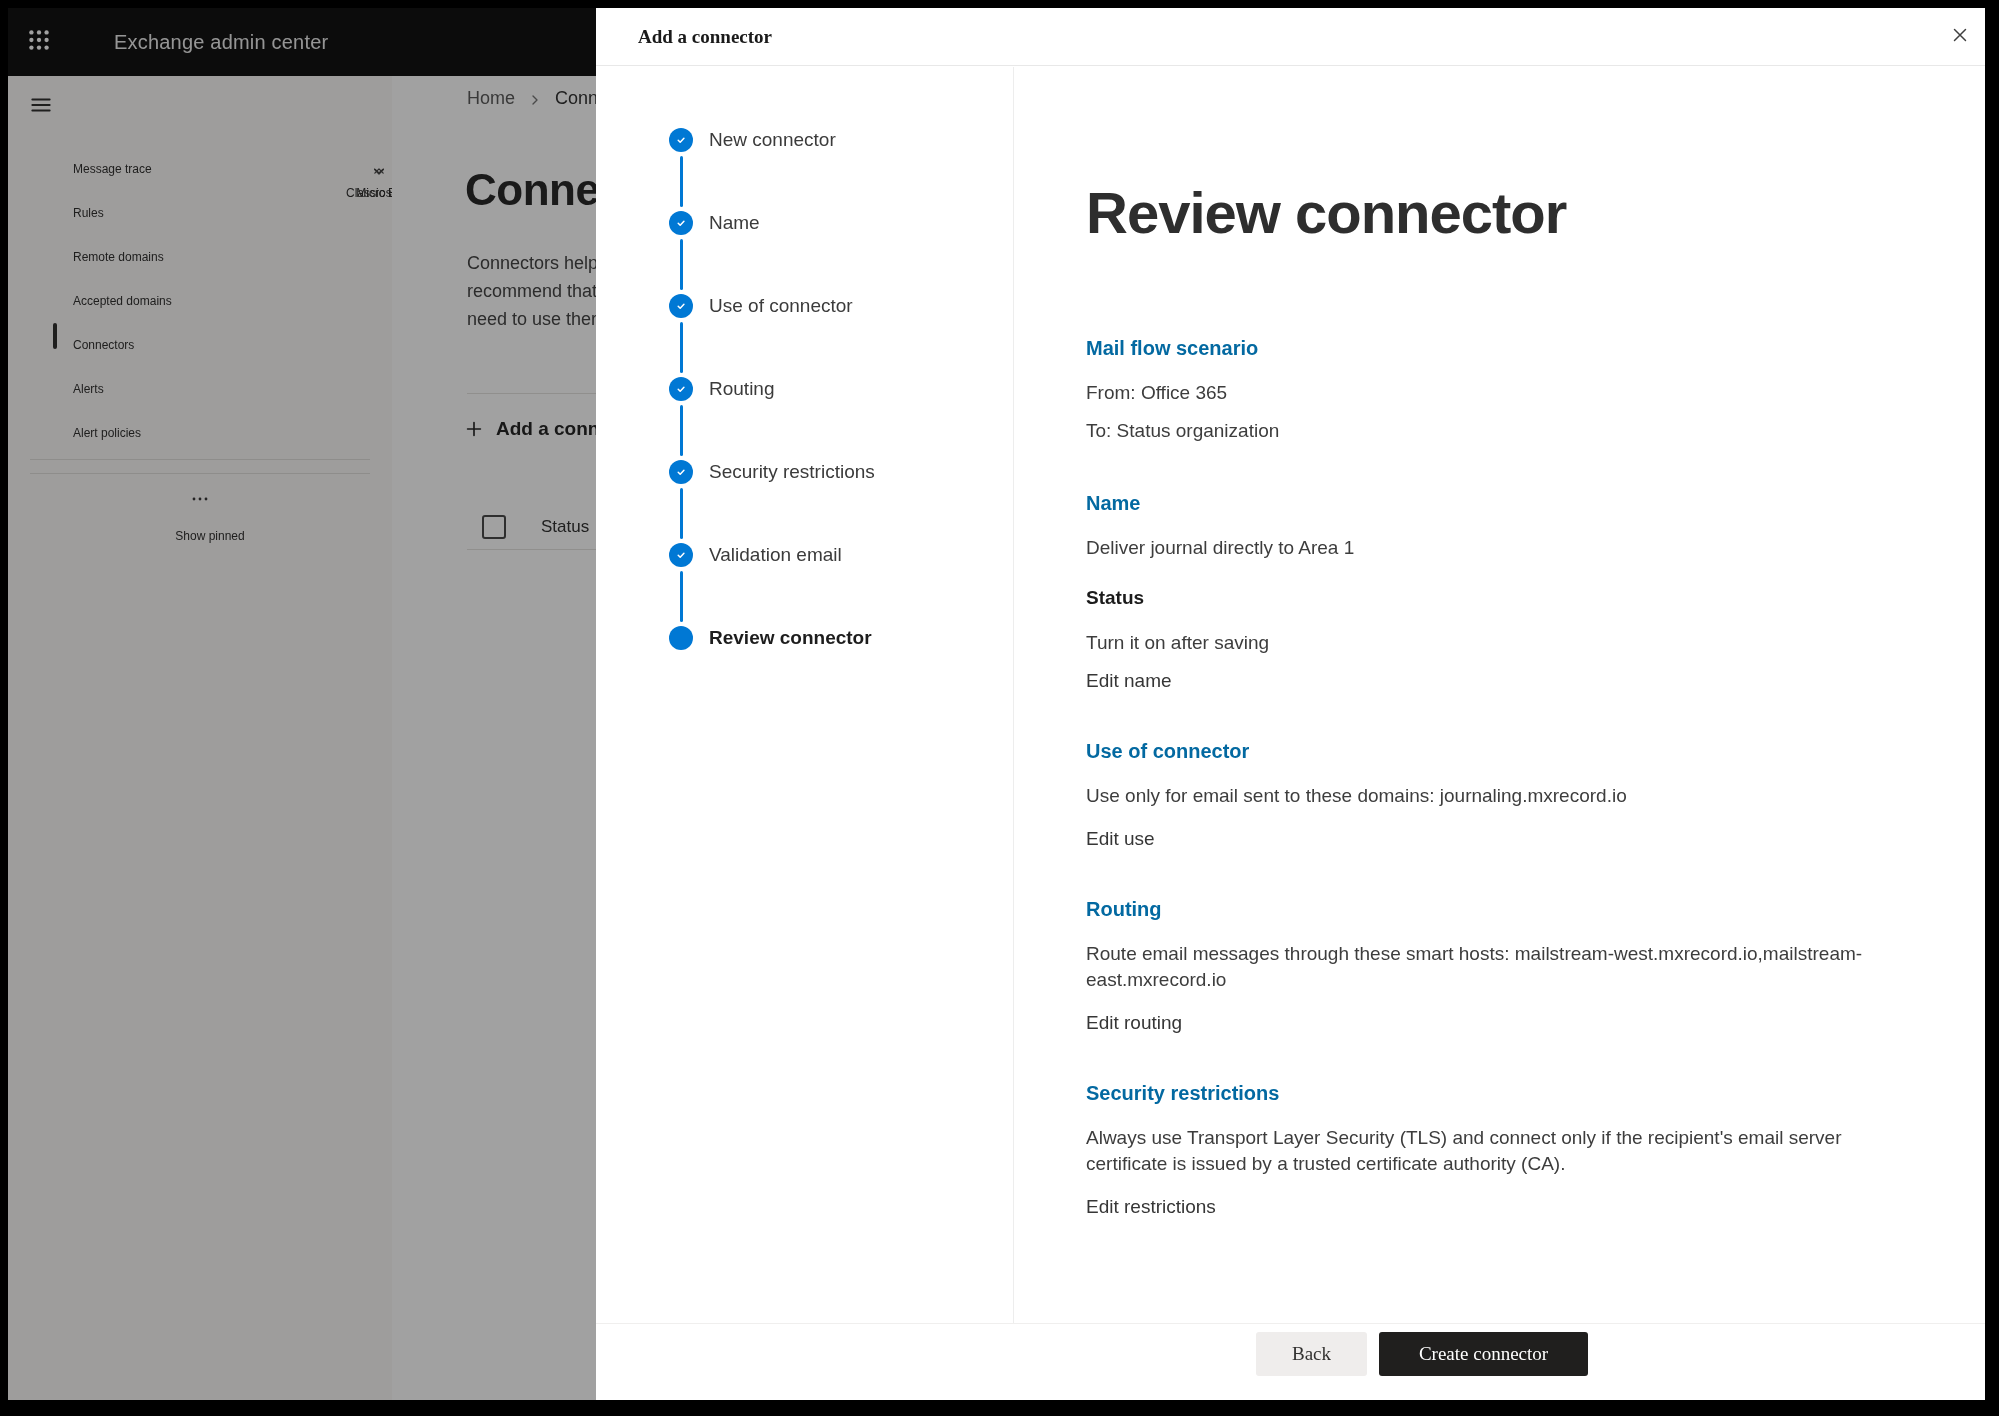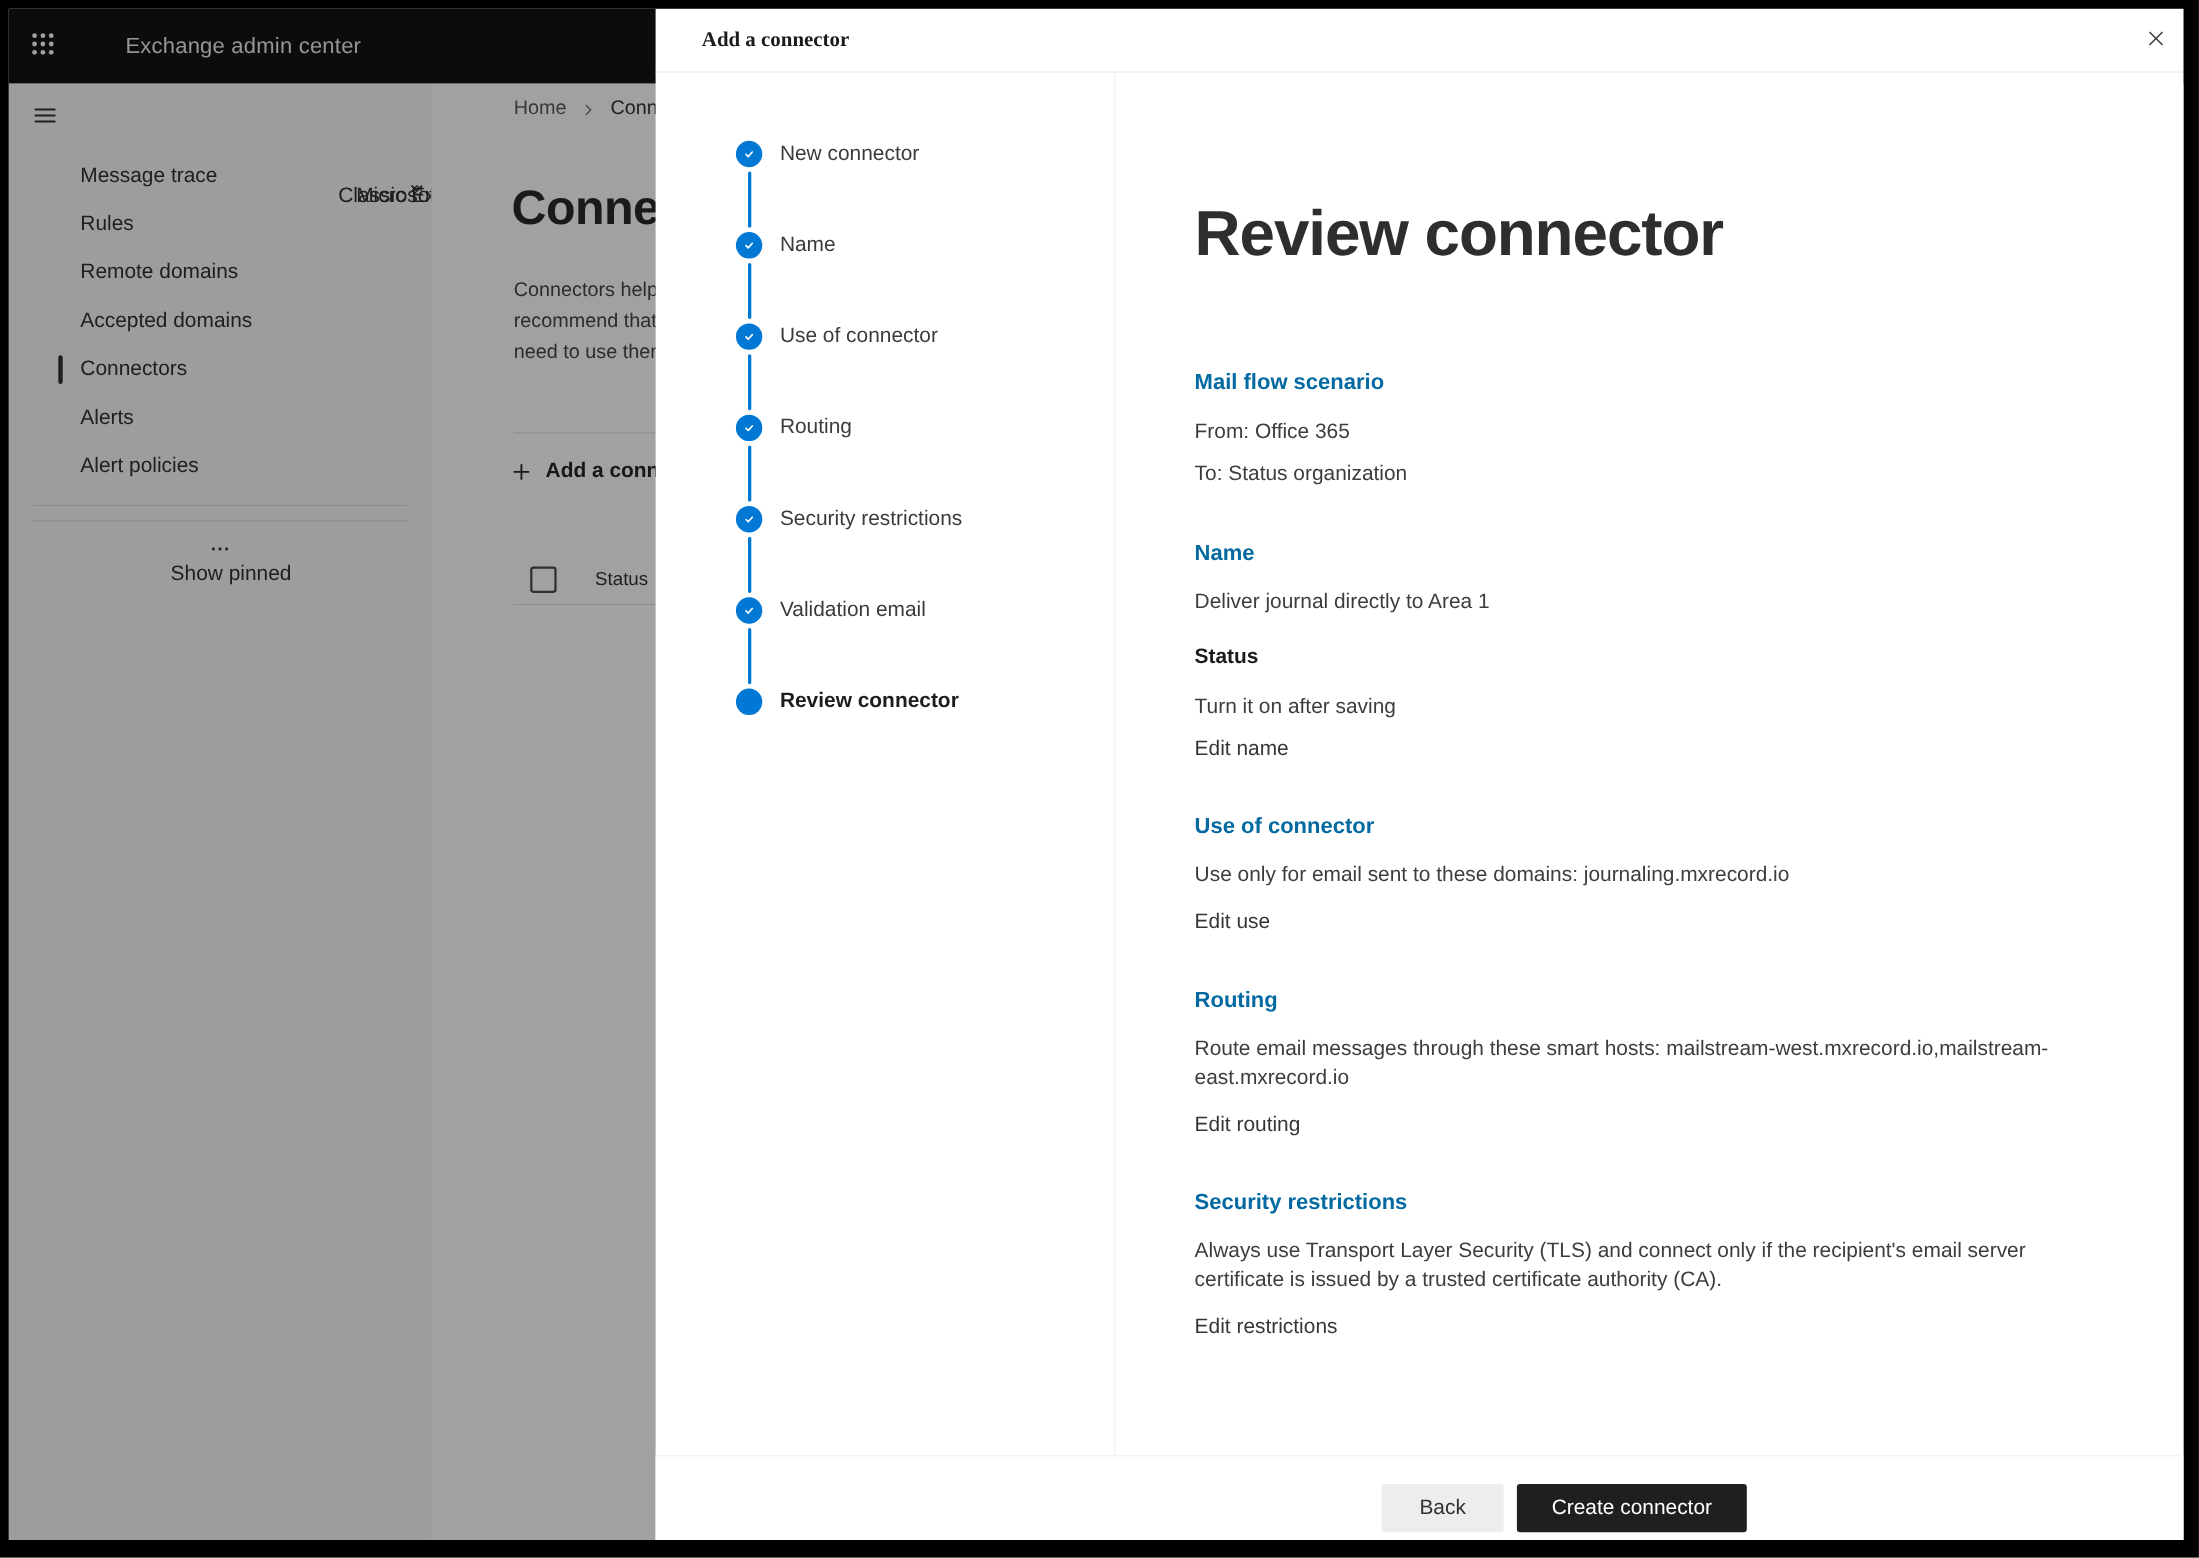--- a/index.html
+++ b/index.html
@@ -20,21 +20,21 @@
   
   .sidebar { position:absolute; top:68px; left:0; width:384px; bottom:0; background:#faf9f8; z-index:1; }
   .hamburger { margin:8px 0 8px 10px; width:46px; height:46px; display:flex; align-items:center; justify-content:center; color:#323130; cursor:pointer; }
   .hamburger svg { width:26px; height:26px; }
   .nav-item { position:relative; display:flex; align-items:center; height:54px; padding-left:20px; color:#323130; cursor:pointer; }
   .nav-item.sub { height:44px; }
   .nav-item.footer-row { height:58px;flex-direction:column; }
   .nav-icon { width:24px; height:24px; margin-right:21px; color:#3b3a39; flex:none; }
   .nav-icon svg { width:24px; height:24px; display:block; }
   .nav-item.sub .nav-label { margin-left:45px; }
-  .nav-label { font-size:19px; white-space:nowrap; }
+  .nav-label { font-size:12px; white-space:nowrap;margin-top:18px; }
   .nav-chev { position:absolute; right:23px; width:20px; height:20px; color:#484746; }
   .nav-chev svg { width:20px; height:20px; }
   .nav-item.selected::before { content:""; position:absolute; left:45px; top:50%; transform:translateY(-50%); width:4px; height:26px; background:#323130; border-radius:2px; }
   .nav-divider { height:1px; background:#e1dfdd; margin:13px 22px; }
 
   
   .main { position:absolute; top:68px; left:384px; right:0; bottom:0; background:#fff; z-index:1; }
   .breadcrumb { position:absolute; left:75px; top:12px; display:flex; align-items:center; font-size:18px; }
   .breadcrumb .bc-home { color:#5b5b5b; cursor:pointer; }
   .breadcrumb .bc-sep { width:16px; height:16px; margin:2px 12px 0; color:#757575; }
@@ -74,21 +74,21 @@
   .review-heading { margin:0; font-size:58px; line-height:64px; font-weight:700; color:#2e2e2e; letter-spacing:-1px; }
   .review-sections { margin-top:92px; }
   .sec { margin-bottom:48px; }
   .sec-title { margin:0 0 21px; font-size:20px; line-height:22px; font-weight:700; color:#0369a1; }
   .sec p { margin:0 0 17px; font-size:19px; line-height:26px; color:#3d3d3d; max-width:800px; }
   .sec p.tight { margin-bottom:12px; }
   .sec-subtitle { margin:26px 0 21px; font-size:19px; line-height:22px; font-weight:700; color:#1b1b1b; }
   .edit-link { display:inline-block; font-size:19px; color:#363636; cursor:pointer; margin-top:2px; }
 
   .dialog-footer { position:absolute; left:0; right:0; bottom:0; height:77px; background:#fff; border-top:1px solid #f0efee; }
-  .btn { position:absolute; top:25px; height:44px; border:none; border-radius:3px; font-size:19px; font-family:Liberation Sans, sans-serif; cursor:pointer; }
+  .btn { position:absolute; top:8px; height:44px; border:none; border-radius:3px; font-size:19px; font-family:Liberation Serif, serif; cursor:pointer; }
   .btn-back { left:660px; width:111px; background:#efedec; color:#323130; }
   .btn-create { left:783px; width:209px; background:#201f1e; color:#fff; }
 </style>
 </head>
 <body>
 
 <div class="screen">
 
   <div class="topbar">
     <div class="waffle-btn">

